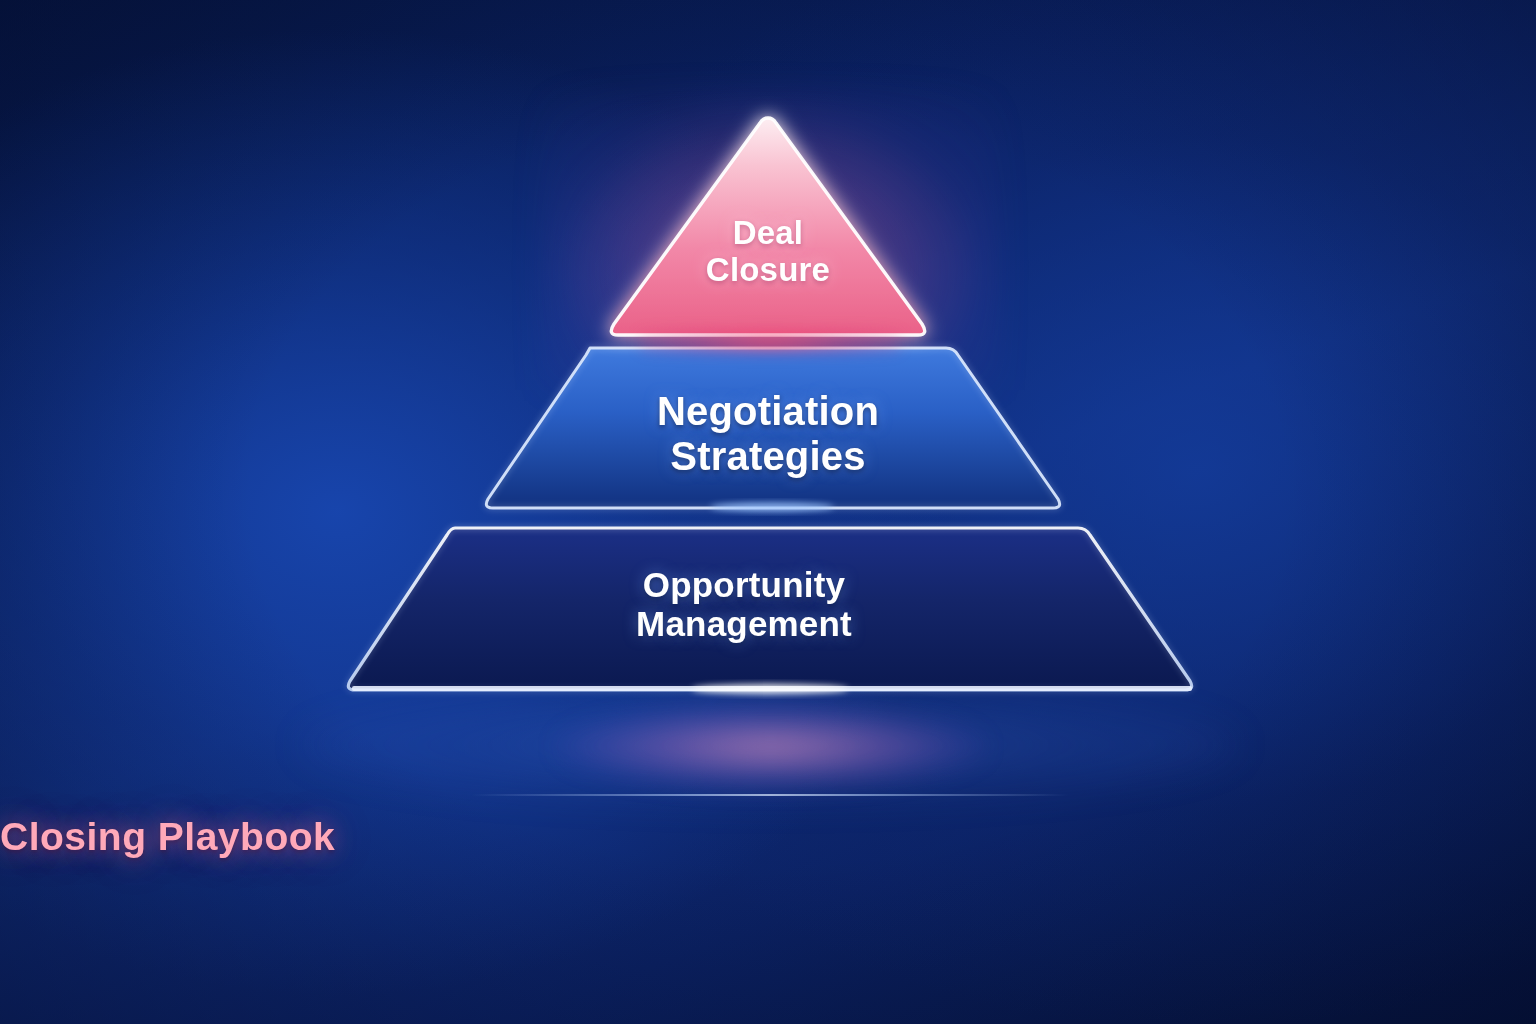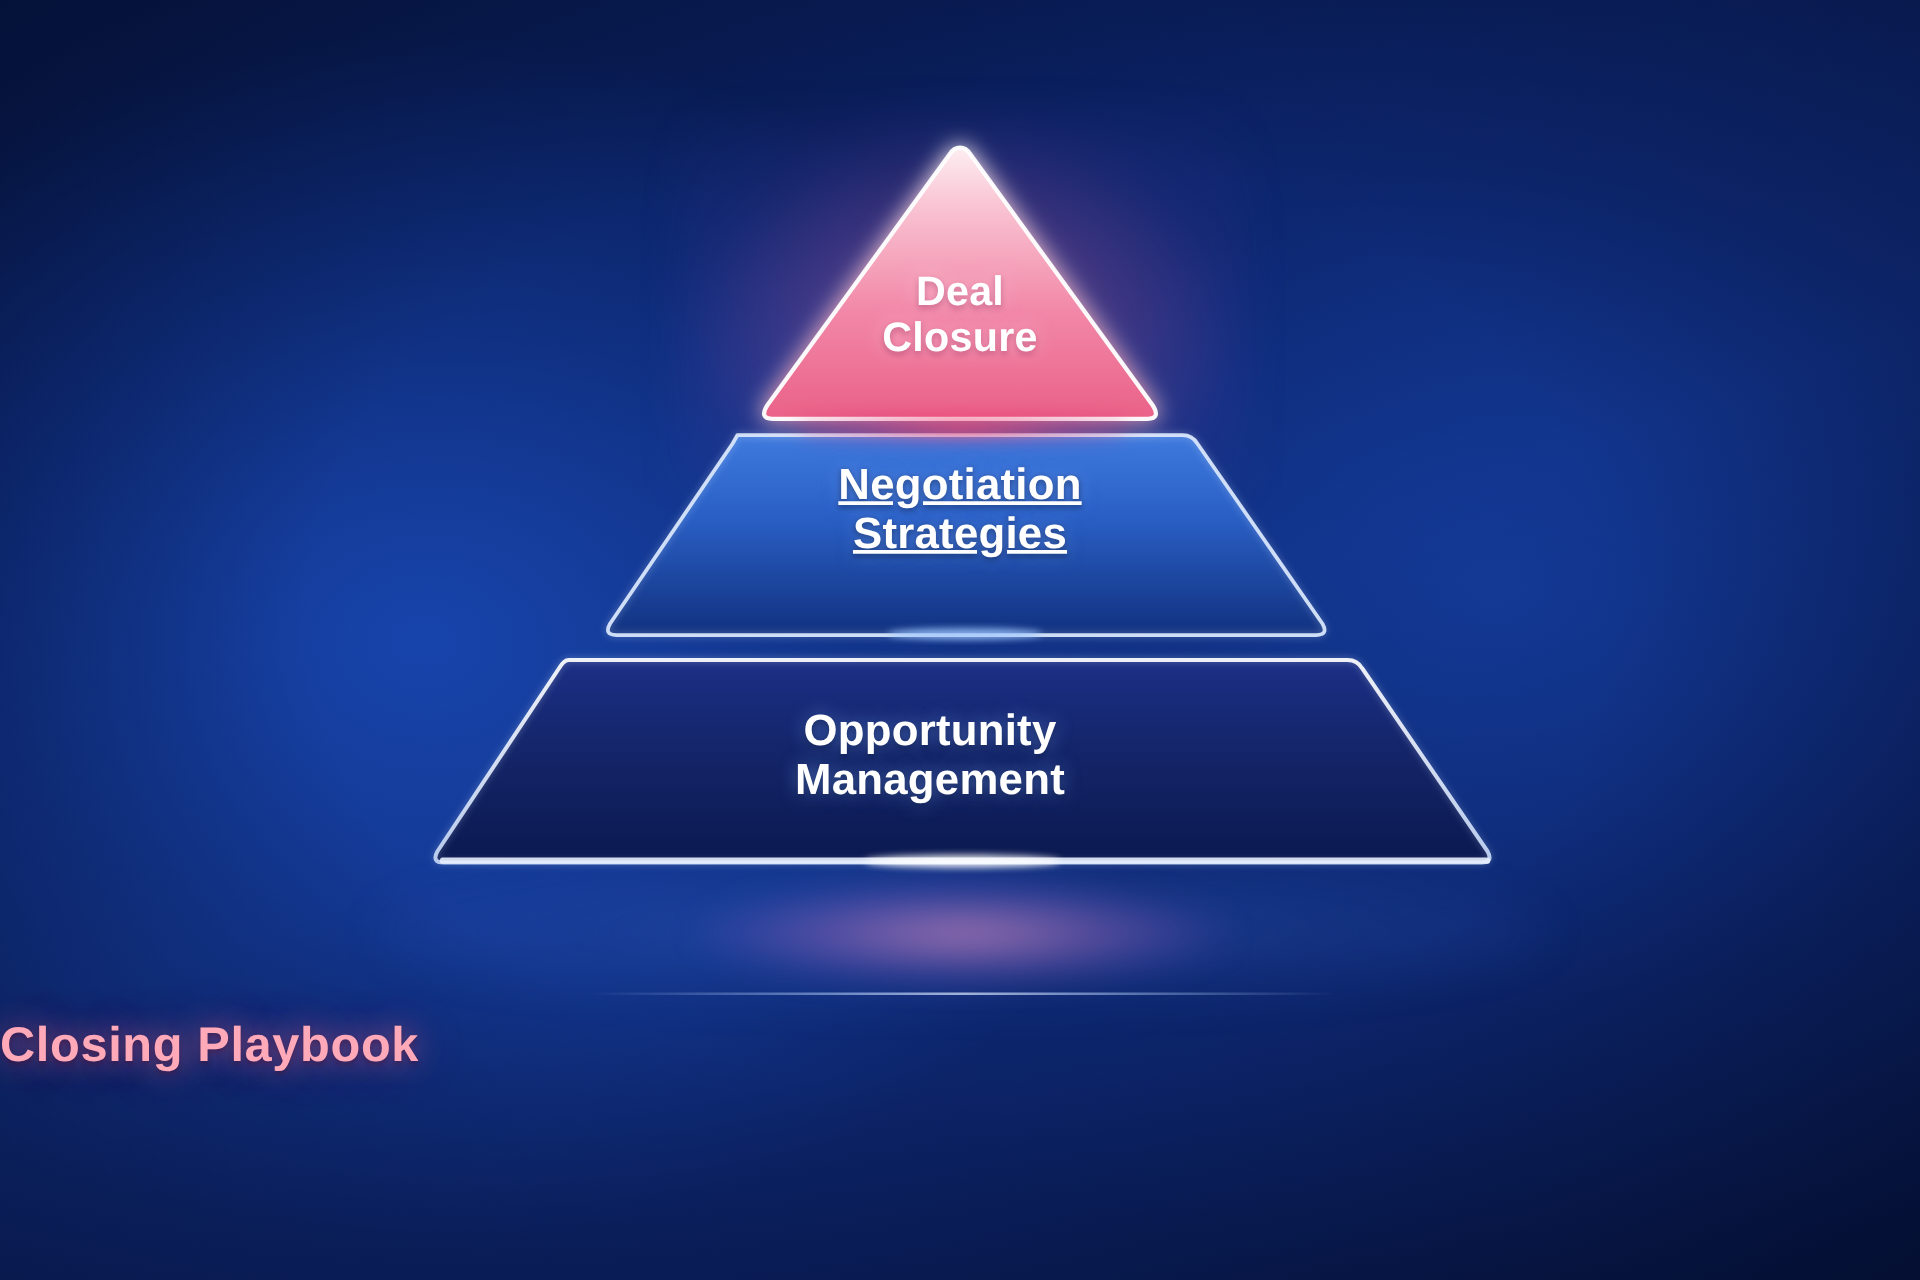--- a/index.html
+++ b/index.html
@@ -46,23 +46,22 @@
     white-space: pre-line;
     text-shadow: 0 0 14px rgba(120,170,255,0.55), 0 2px 5px rgba(0,10,40,0.65);
     pointer-events: none;
   }
   #label-top {
     left: 608px; top: 215px; width: 320px;
     font-size: 33px;
     text-shadow: 0 0 16px rgba(255,190,215,0.8), 0 2px 5px rgba(120,10,60,0.45);
   }
   #label-mid {
-    left: 508px; top: 368px; width: 520px;
-    font-size: 35px;
-    text-decoration: underline;
+    left: 508px; top: 389px; width: 520px;
+    font-size: 40px;
   }
   #label-bottom {
     left: 394px; top: 565px; width: 700px;
     font-size: 35px;
   }
 
   
   #caption {
     position: absolute;
     left: 0; top: 815px; width: 1536px;

